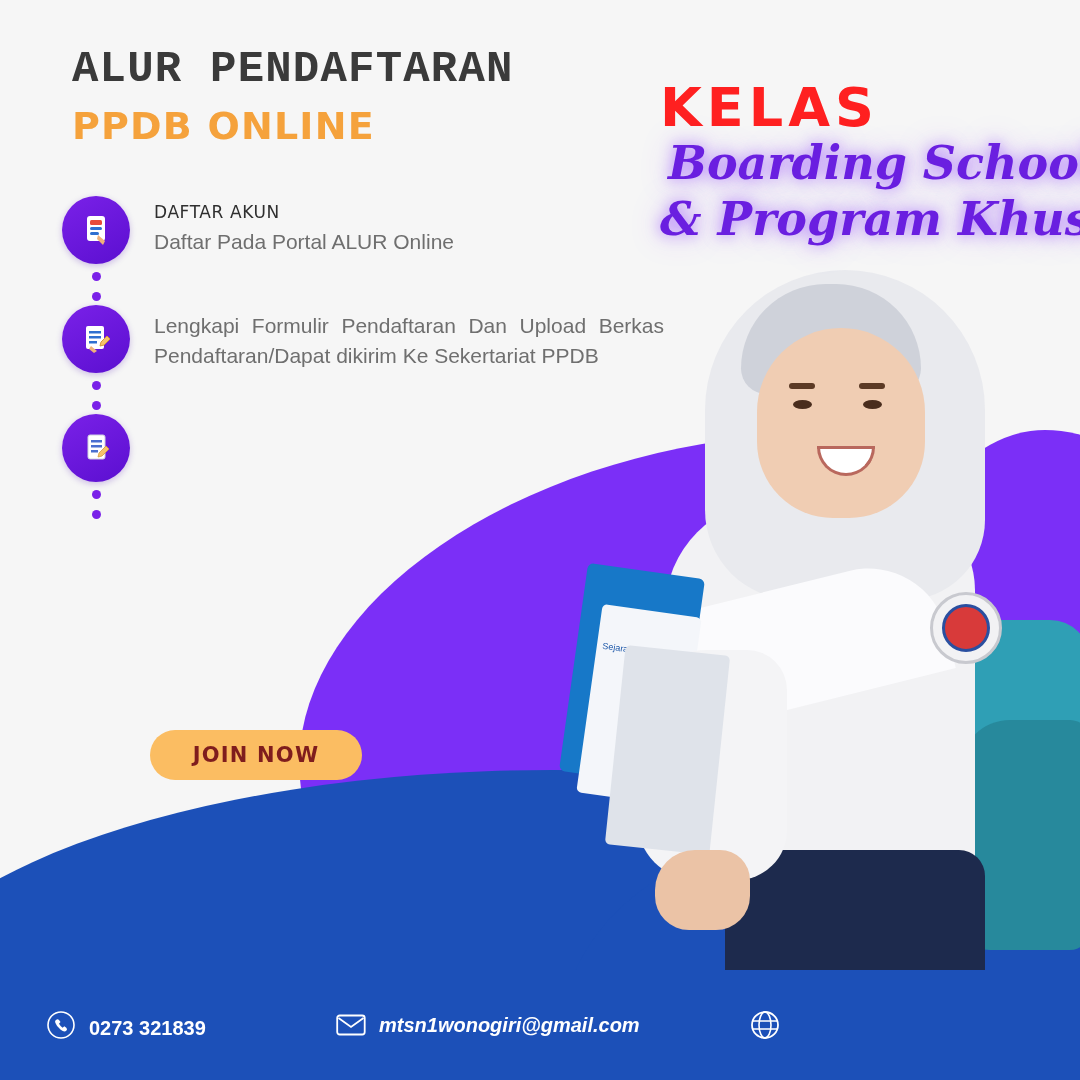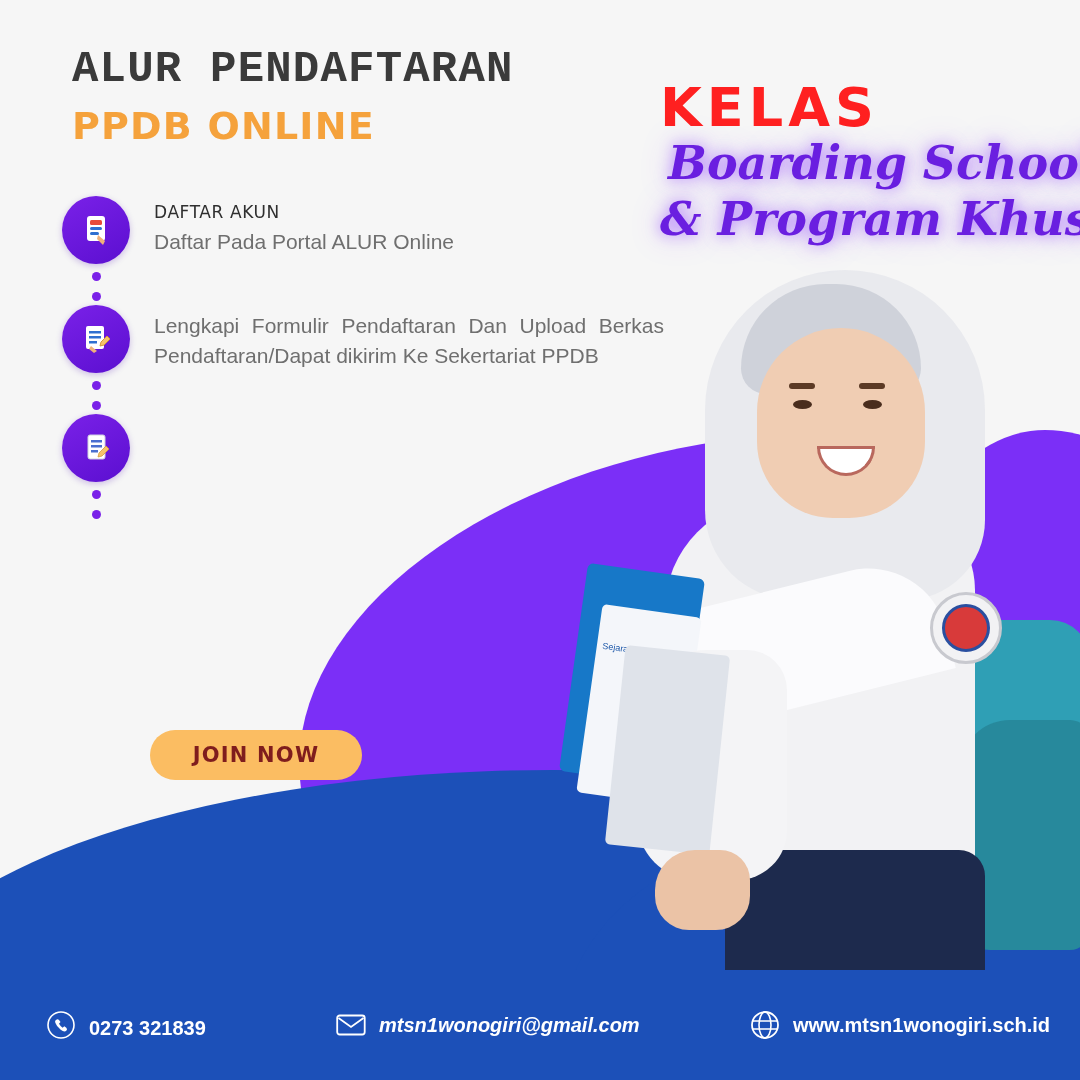--- a/index.html
+++ b/index.html
@@ -570,18 +570,17 @@
     </div>
 
     <div class="f-item f3">
       <span class="f-ico">
         <svg width="30" height="30" viewBox="0 0 30 30" aria-hidden="true">
           <circle cx="15" cy="15" r="13" fill="none" stroke="#ffffff" stroke-width="1.8"></circle>
           <ellipse cx="15" cy="15" rx="6" ry="13" fill="none" stroke="#ffffff" stroke-width="1.6"></ellipse>
           <path d="M2.5 11 H27.5 M2.5 19 H27.5" stroke="#ffffff" stroke-width="1.6"></path>
         </svg>
       </span>
-      <span>www.mtsn1wonogiri.sch.id</span>
     </div>
 
   </div>
 
 </div>
 
 </body></html>

